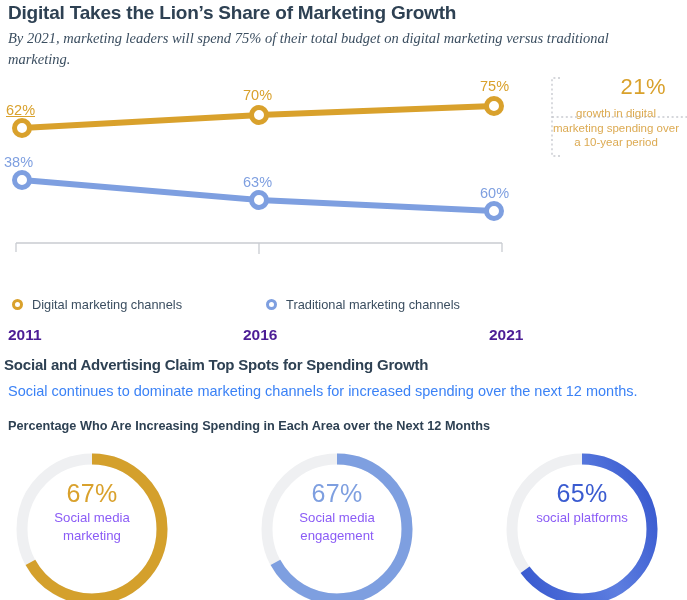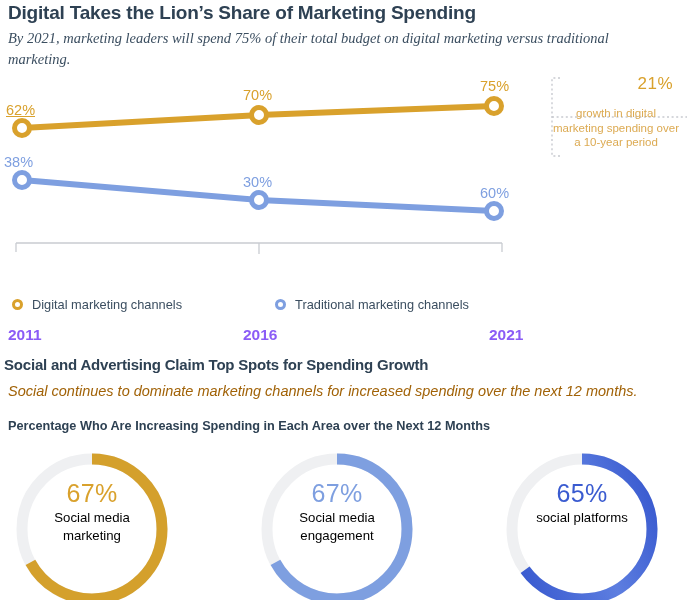--- a/index.html
+++ b/index.html
@@ -22,76 +22,76 @@
 
   
   .chart{position:absolute;left:0;top:70px;width:560px;height:210px;}
   .chart svg{display:block;}
   .pt-label{
     position:absolute;font-size:14.5px;white-space:nowrap;
   }
   .pt-label.gold{color:#d9a12c;}
   .pt-label.blue{color:#7e9fe0;}
   .xtick{
-    position:absolute;top:256px;font-size:15.5px;font-weight:bold;color:#8b5cf6;
+    position:absolute;top:256px;font-size:15.5px;font-weight:bold;color:#4c1d95;
   }
 
   
   .callout{position:absolute;left:548px;top:74px;width:139px;height:86px;}
   .callout-num{
-    position:absolute;right:14px;top:0px;
-    font-size:17px;color:#d9a12c;letter-spacing:0.5px;
+    position:absolute;right:21px;top:0px;
+    font-size:22px;color:#d9a12c;letter-spacing:0.5px;
   }
   .callout-text{
     position:absolute;right:5px;top:32px;width:132px;
     text-align:center;font-size:11.5px;line-height:14.5px;color:#dcaa52;
   }
 
   
-  .legend{position:absolute;left:12px;top:297px;display:flex;align-items:center;gap:14px;}
+  .legend{position:absolute;left:12px;top:297px;display:flex;align-items:center;gap:5px;}
   .legend-item{display:flex;align-items:center;}
   .legend-dot{
     width:11px;height:11px;border-radius:50%;
     border:3.2px solid #d9a12c;box-sizing:border-box;margin-right:9px;
   }
   .legend-dot.blue{border-color:#7e9fe0;}
   .legend-label{font-size:12.8px;color:#3b4e60;}
   .legend-item.second{margin-left:79px;}
 
   
   .s2-title{
     position:absolute;left:4px;top:356px;width:670px;
     font-size:15px;font-weight:bold;color:#2e4153;letter-spacing:-0.2px;
   }
   .s2-sub{
     position:absolute;left:8px;top:383px;width:675px;
-    font-size:14.5px;font-style:italic;color:#a16207;
+    font-size:14.5px;color:#3b82f6;
   }
   .s2-kicker{
     position:absolute;left:8px;top:419px;width:675px;
     font-size:12.7px;font-weight:bold;color:#2e4153;
   }
 
   
   .donuts{position:absolute;left:0;top:444px;width:684px;height:156px;}
   .donut{position:absolute;top:0;width:170px;height:170px;}
   .donut svg{display:block;position:absolute;left:0;top:0;}
   .donut-center{
     position:absolute;left:0;top:34px;width:170px;text-align:center;
   }
   .donut-num{font-size:25px;line-height:30px;letter-spacing:0.3px;}
-  .donut-lab{font-size:13.2px;line-height:17px;color:#000000;margin-top:1px;}
+  .donut-lab{font-size:13.2px;line-height:17px;color:#8b5cf6;margin-top:1px;}
   .d1{left:7px;}  .d2{left:252px;} .d3{left:497px;}
 </style>
 </head>
 <body>
 
 <div class="page">
 
-  <div class="s1-title">Digital Takes the Lion’s Share of Marketing Spending</div>
+  <div class="s1-title">Digital Takes the Lion’s Share of Marketing Growth</div>
   <div class="s1-sub">By 2021, marketing leaders will spend 75% of their total budget on digital marketing versus traditional marketing.</div>
 
   <div class="chart">
     <svg width="560" height="210" viewBox="0 0 560 210">
 
       <polyline points="22,58 259,45 494,36" fill="none" stroke="#d9a12c" stroke-width="6" stroke-linecap="round"></polyline>
 
       <polyline points="22,110 259,130 494,141" fill="none" stroke="#7e9fe0" stroke-width="6" stroke-linecap="round"></polyline>
 
       <circle cx="22" cy="58" r="7.5" fill="#fff" stroke="#d9a12c" stroke-width="5"></circle>
@@ -103,21 +103,21 @@
       <circle cx="494" cy="141" r="7.5" fill="#fff" stroke="#7e9fe0" stroke-width="5"></circle>
 
       <path d="M16,173 L16,182 M16,173 L259,173 M259,173 L259,184 M259,173 L502,173 M502,173 L502,182" fill="none" stroke="#c9ccd1" stroke-width="1.3"></path>
     </svg>
 
     <div class="pt-label gold" style="left:6px;top:32px;text-decoration:underline;">62%</div>
     <div class="pt-label gold" style="left:243px;top:17px;">70%</div>
     <div class="pt-label gold" style="left:480px;top:8px;">75%</div>
 
     <div class="pt-label blue" style="left:4px;top:84px;">38%</div>
-    <div class="pt-label blue" style="left:243px;top:104px;">30%</div>
+    <div class="pt-label blue" style="left:243px;top:104px;">63%</div>
     <div class="pt-label blue" style="left:480px;top:115px;">60%</div>
 
     <div class="xtick" style="left:8px;">2011</div>
     <div class="xtick" style="left:243px;">2016</div>
     <div class="xtick" style="left:489px;">2021</div>
   </div>
 
   <div class="callout">
     <svg width="139" height="86" viewBox="0 0 139 86" style="position:absolute;left:0;top:0;">
       <path d="M12,4 L4,4 L4,82 L12,82" fill="none" stroke="#c8cad0" stroke-width="1.4" stroke-dasharray="2,2.6"></path>

